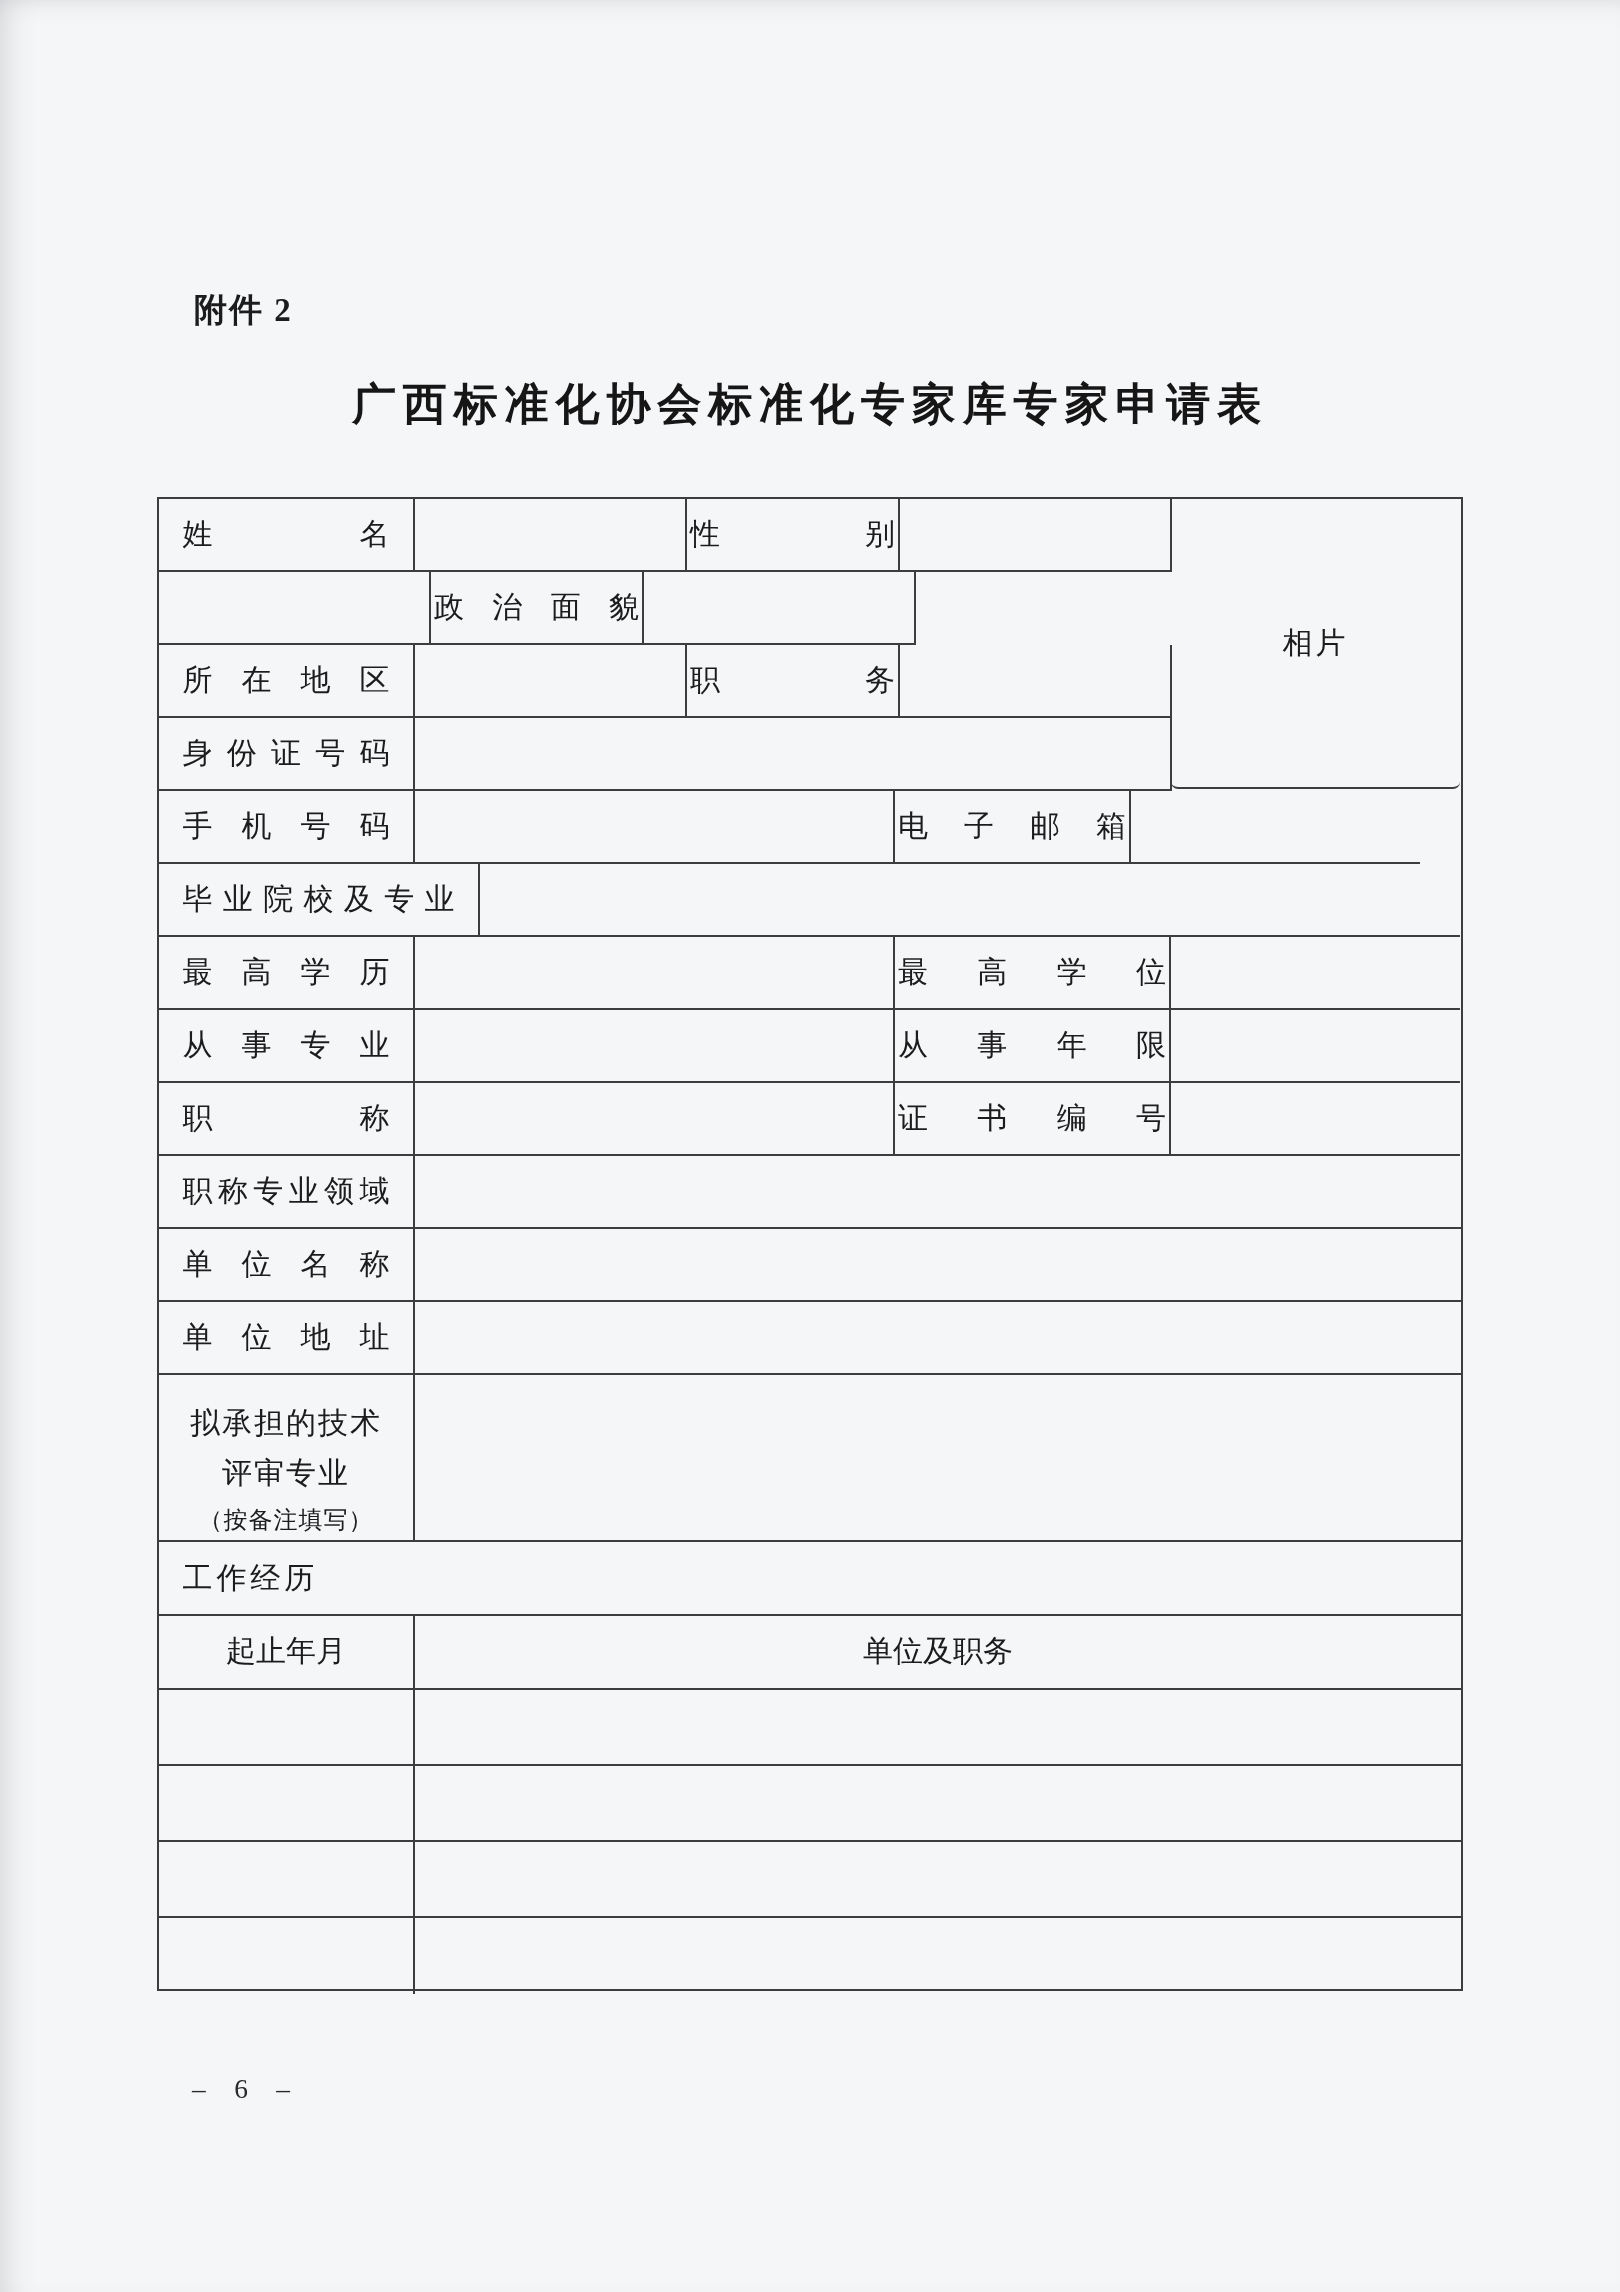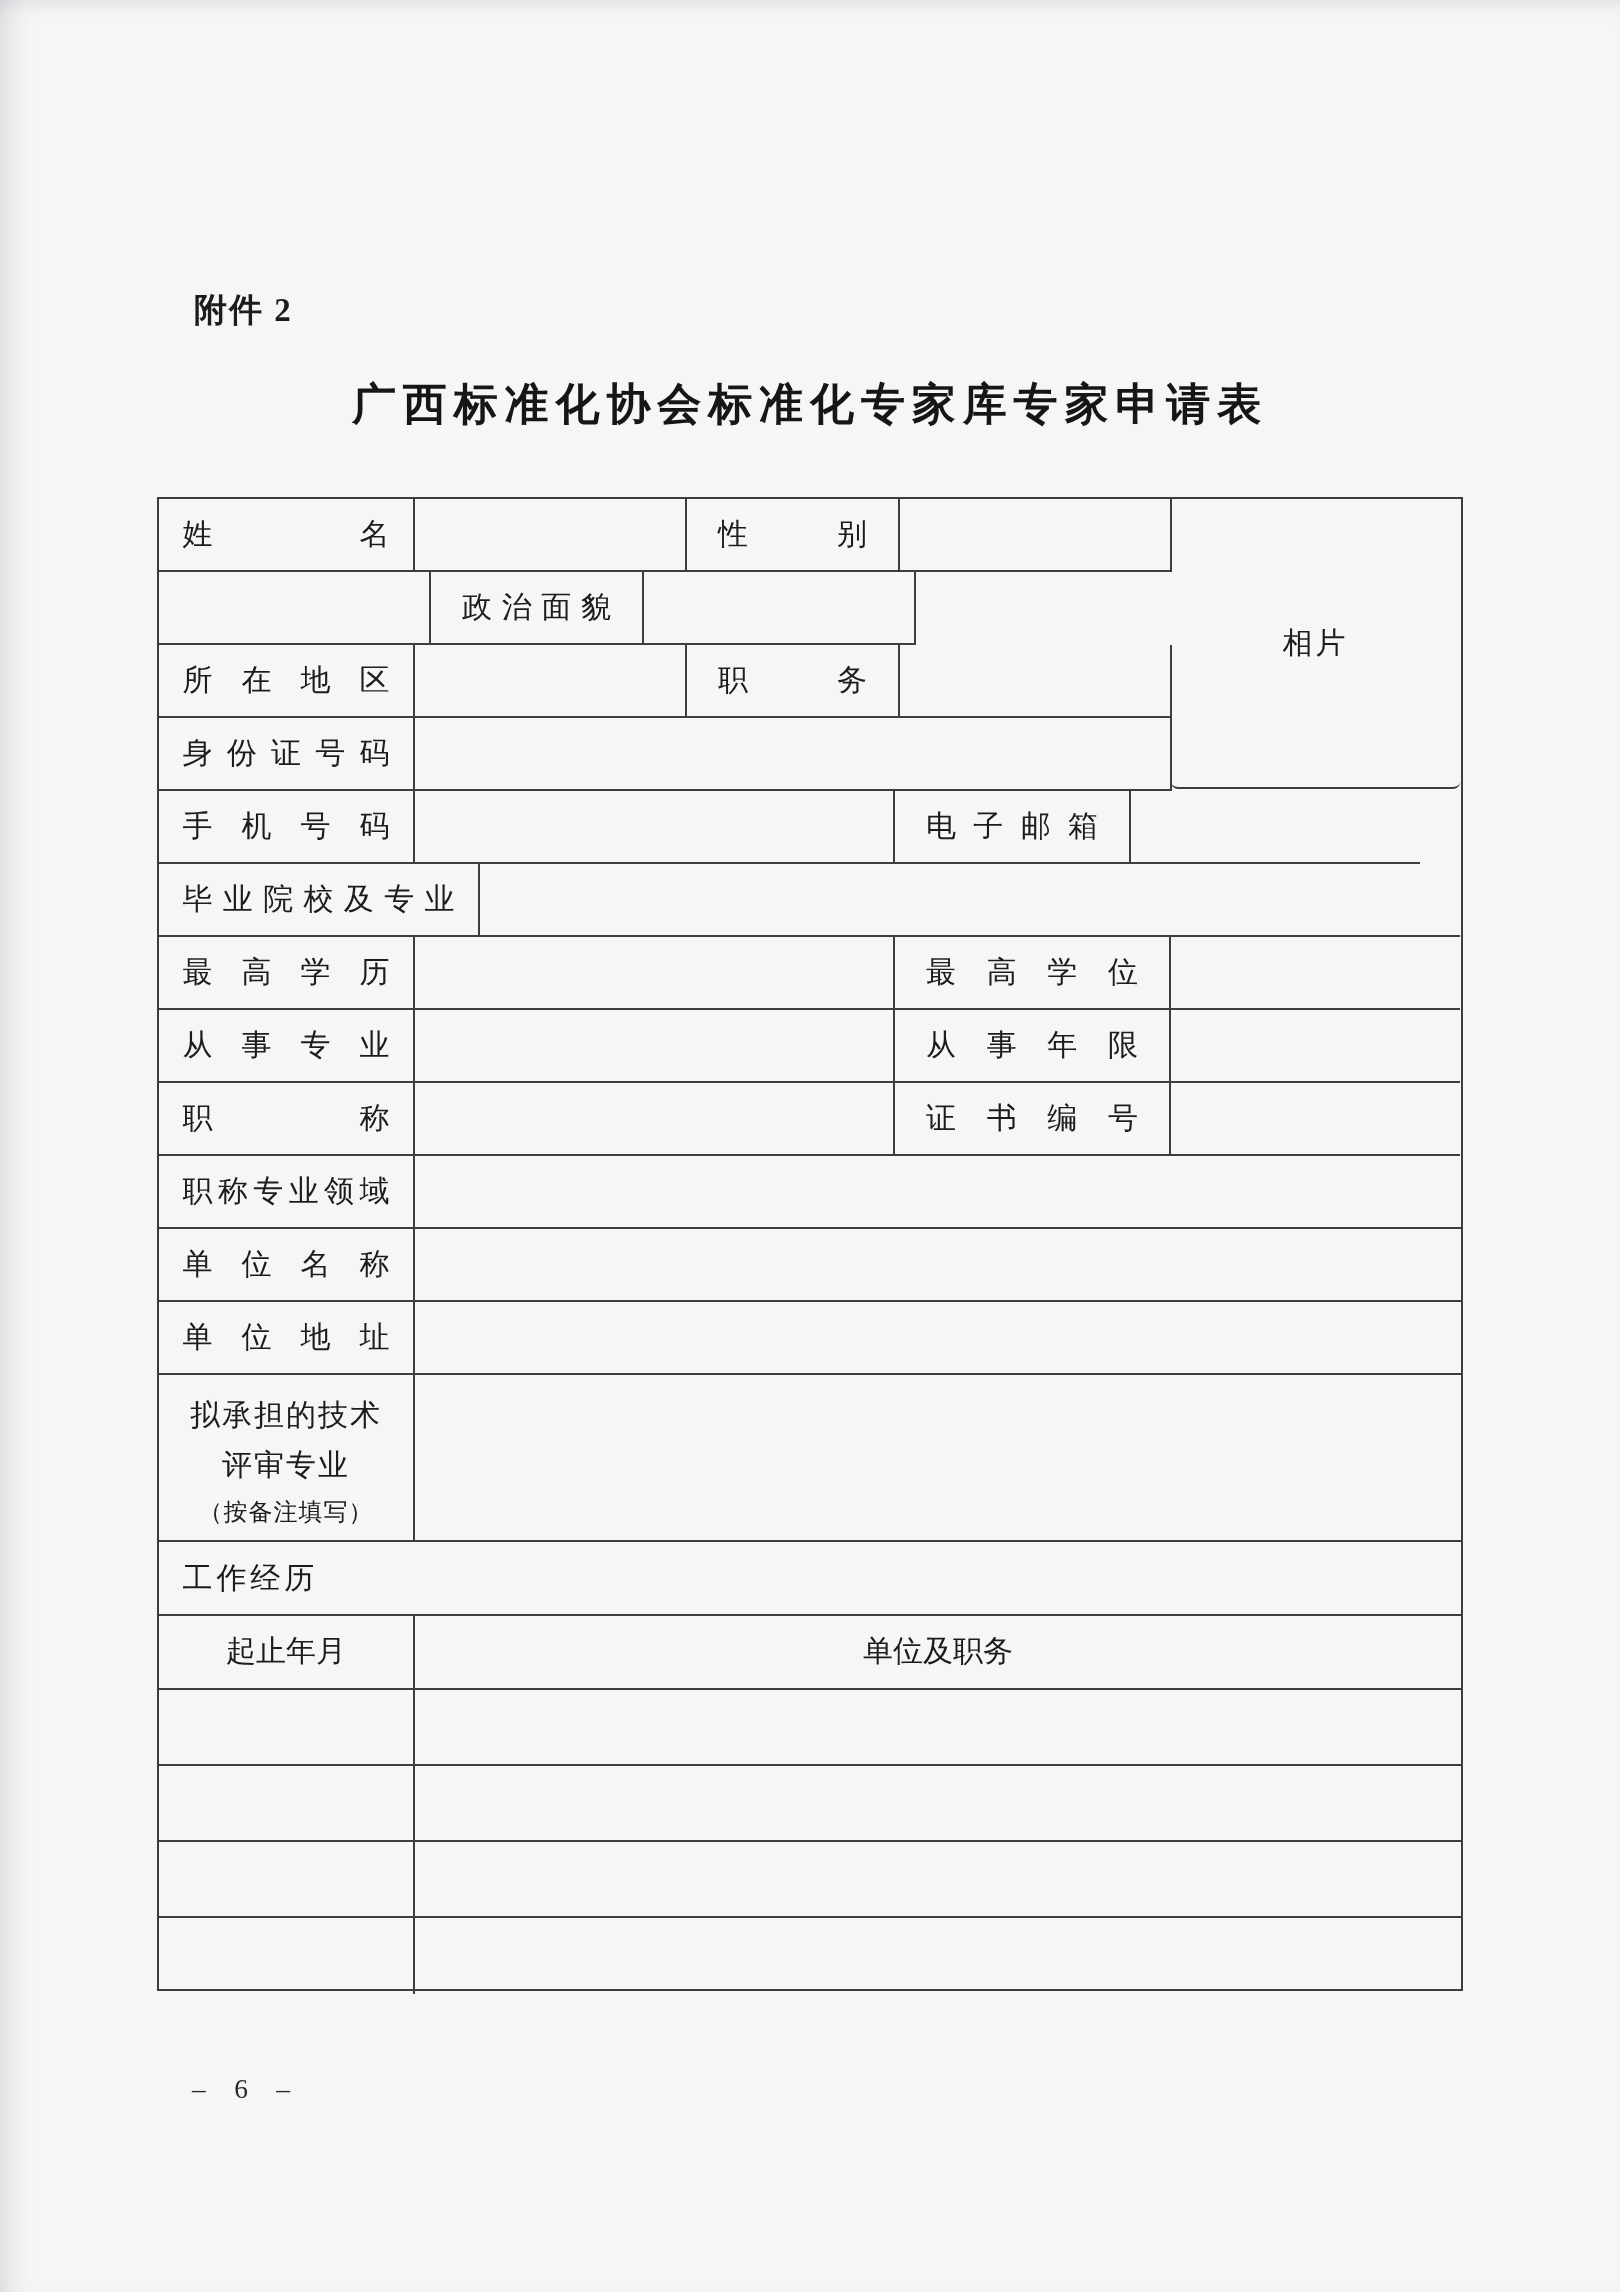--- a/index.html
+++ b/index.html
@@ -48,33 +48,33 @@
   
   .h74{height:73px;} .h170{height:167px;} .h75{height:74px;} .h78{height:76px;}
   
   .lab{
     padding:0 23.5px;
     line-height:70px;
     text-align:justify;
     text-align-last:justify;
   }
   .lab2{
-    padding:0 31px;
+    padding:0 3px;
     line-height:70px;
     text-align:justify;
     text-align-last:justify;
   }
   .left-lab{
     padding:0 23.5px;line-height:71px;
     letter-spacing:3.9px;text-align:left;text-align-last:left;
   }
   .cen{text-align:center;text-align-last:center;}
   
   .multi{
-    padding-top:15px;text-align:right;text-align-last:center;
+    padding-top:23px;text-align:right;text-align-last:center;
   }
   .multi .ln{line-height:50px;font-size:30px;letter-spacing:2px;}
   .multi .note{line-height:47px;font-size:24px;letter-spacing:1px;font-family:Liberation Mono, monospace;}
   
   .photo-cell{
     position:absolute;left:1012px;top:0;
     width:289px;height:290px;
     box-sizing:border-box;
     border-bottom:2px solid var(--line);
     font-size:30px;

